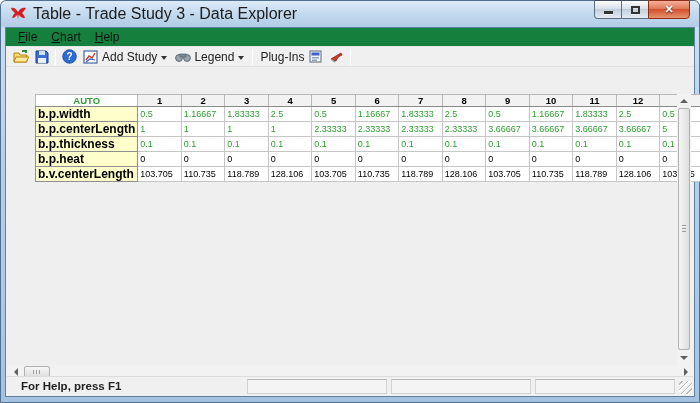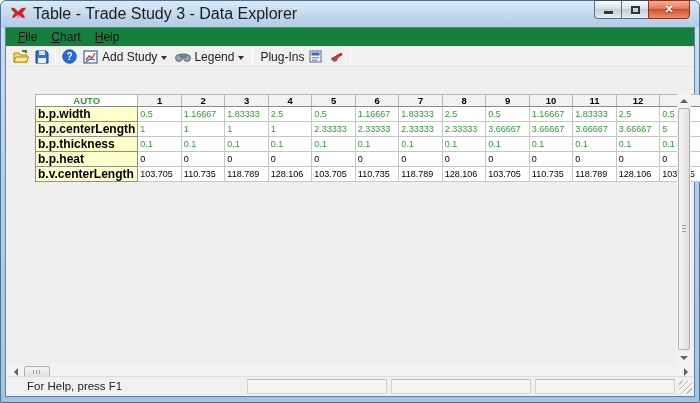--- a/index.html
+++ b/index.html
@@ -81,21 +81,21 @@
   .vs-thumb::after { content:""; position:absolute; left:3px; right:3px; top:50%; height:7px; margin-top:-4px;
               background:repeating-linear-gradient(180deg,#9c9c9c 0 1px,transparent 1px 3px); }
   .hs-thumb { position:absolute; top:1px; bottom:1px; left:15px; width:26px;
               background:linear-gradient(180deg,#f6f6f6,#dddddd); border:1px solid #b0b0b0; border-radius:2px; }
   .hs-thumb::after { content:""; position:absolute; top:3px; bottom:3px; left:50%; width:7px; margin-left:-4px;
               background:repeating-linear-gradient(90deg,#9c9c9c 0 1px,transparent 1px 3px); }
 
   
   .statusbar { position:absolute; left:1px; right:1px; bottom:1px; height:19px; background:#f0f0f0;
                border-top:1px solid #dcdcdc; display:flex; align-items:center; font-size:11.5px; color:#222; }
-  .status-text { flex:1 1 auto; padding-left:20px; }
+  .status-text { flex:1 1 auto; padding-left:14px;font-weight:bold; }
   .status-pane { width:140px; height:15px; border:1px solid #d2d2d2; border-top-color:#b9b9b9;
                  background:#f4f4f4; margin-right:4px; }
   .resize-grip { width:13px; height:13px; align-self:flex-end; margin:0 1px 1px 0;
                  background:repeating-linear-gradient(135deg,transparent 0 2px,#b9b9b9 2px 3px,#fff 3px 4px); }
 </style>
 </head>
 <body>
 
 <div class="window">
 

